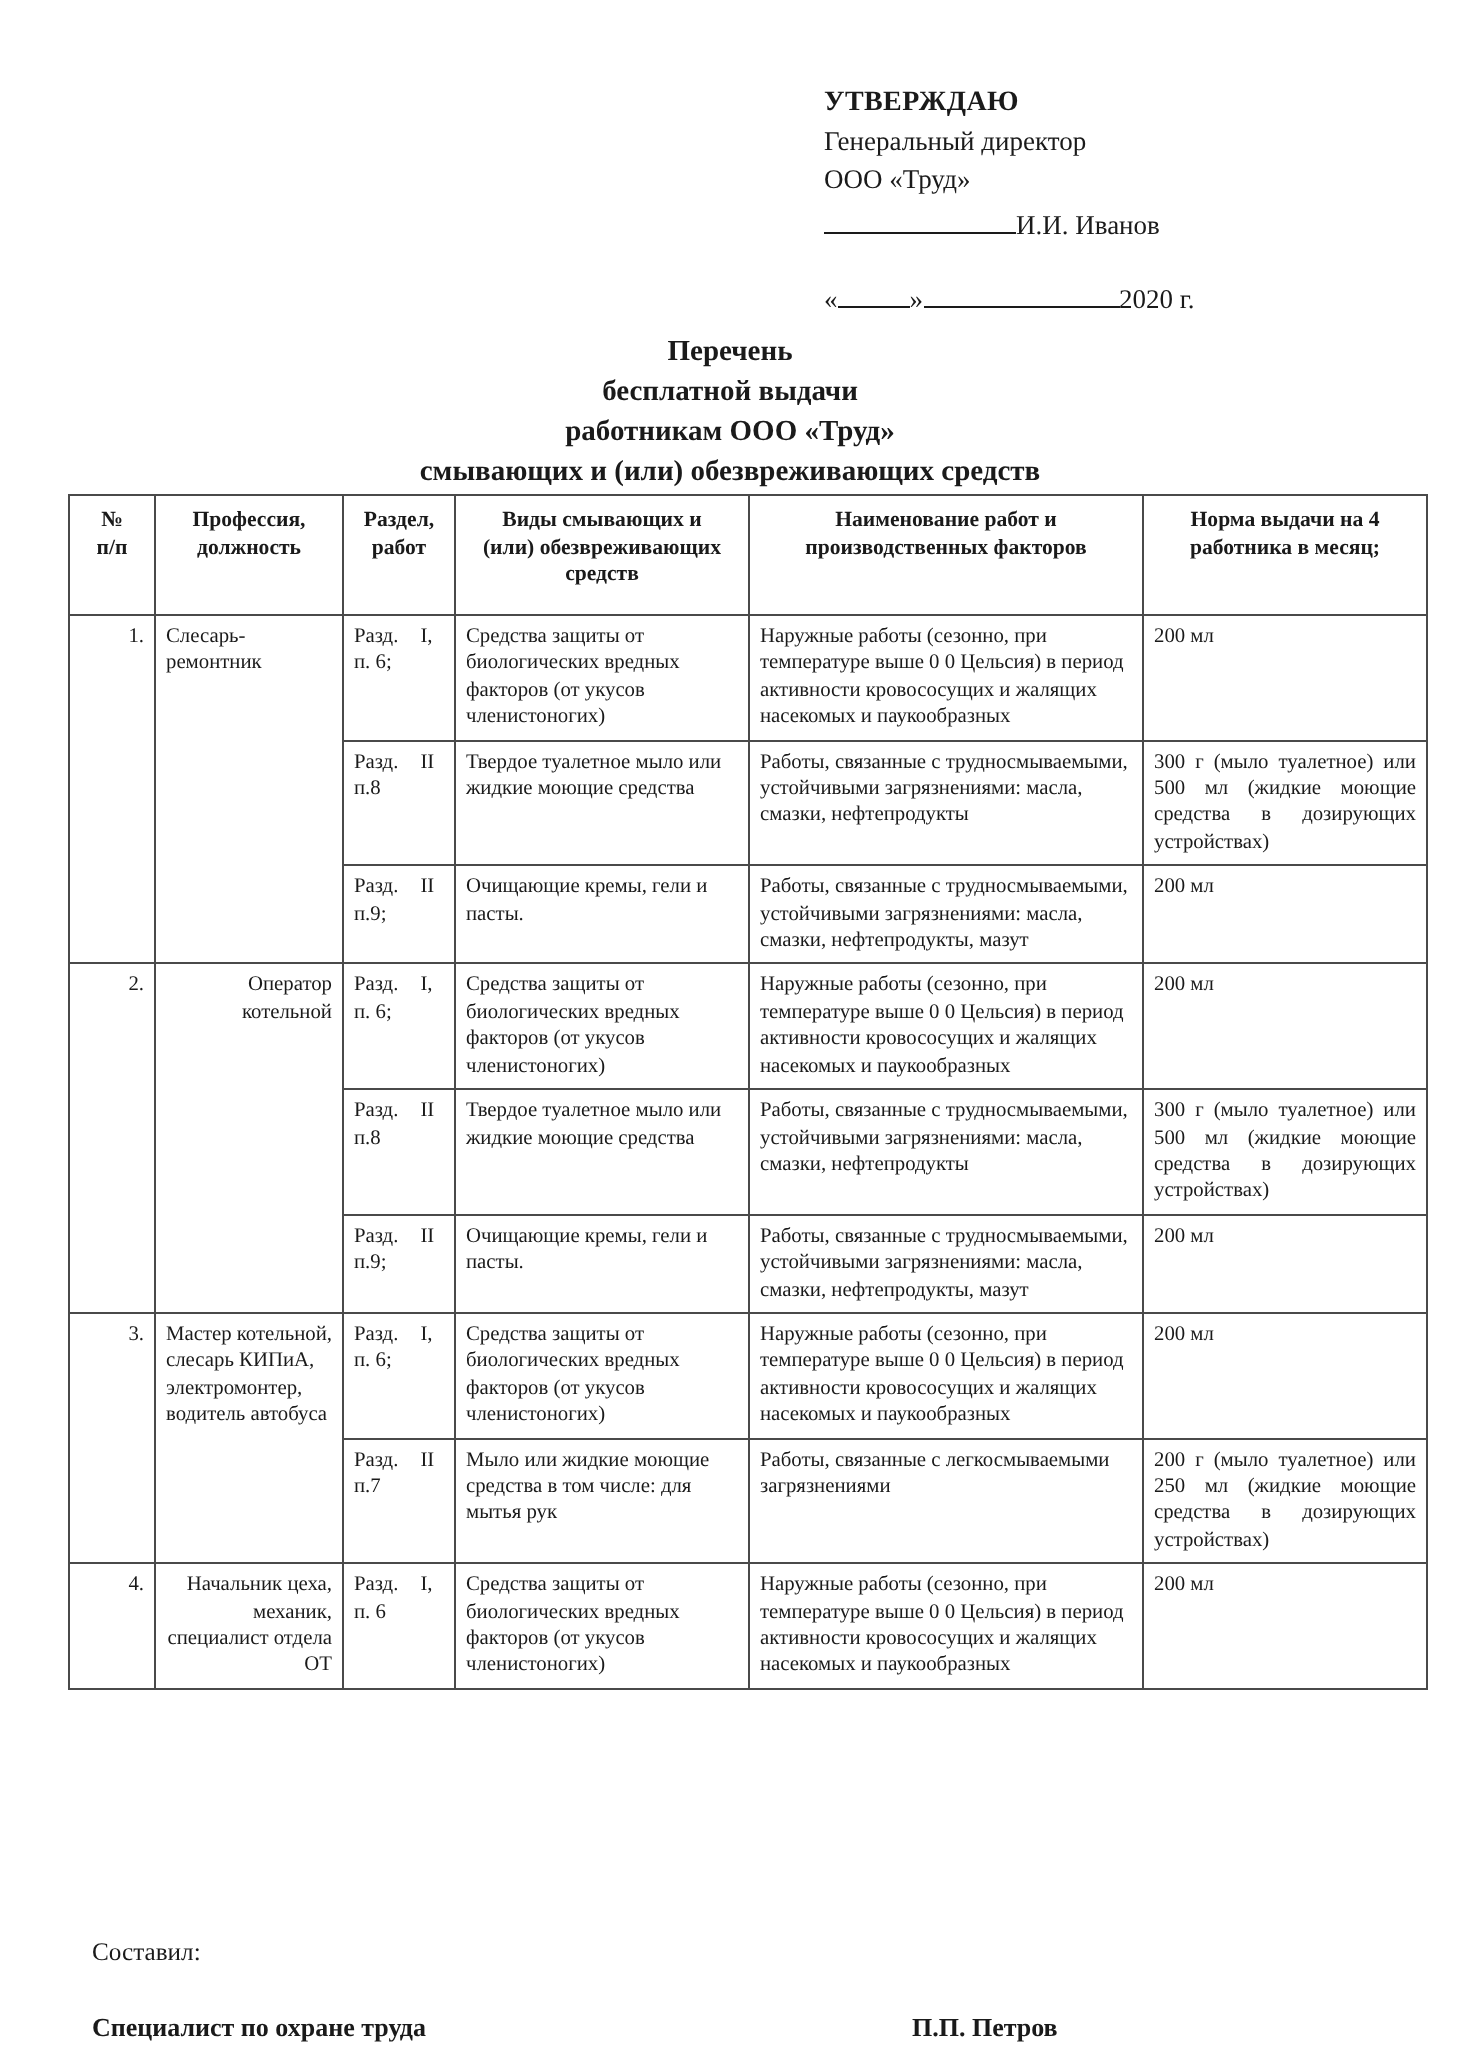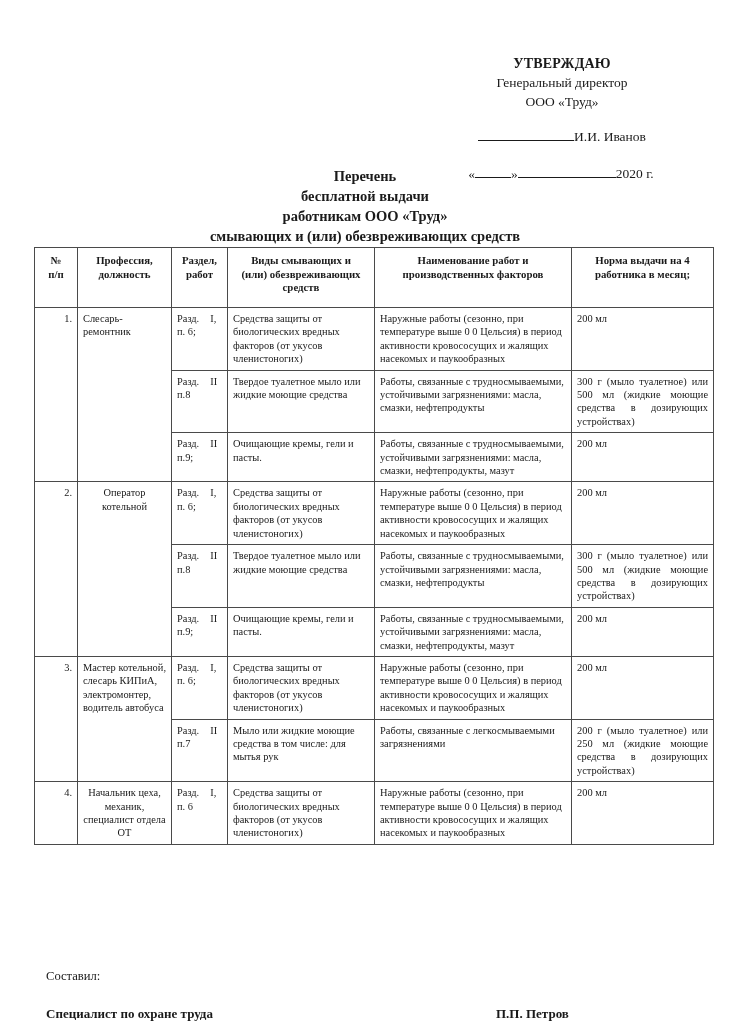--- a/index.html
+++ b/index.html
@@ -22,34 +22,34 @@
     width: 730px;
     height: 1032px;
     padding: 0;
     box-sizing: border-box;
   }
 
   
   .approval {
     position: absolute;
     right: 18px;
-    top: 54px;
+    top: 42px;
     width: 300px;
-    text-align: center;
+    text-align: left;
     font-size: 13.5px;
     line-height: 19px;
   }
   .approval .ttl {
     font-weight: bold;
     font-size: 14px;
     letter-spacing: .2px;
   }
   .approval .ln { white-space: nowrap; }
   .approval .sig {
-    margin-top: 16px;
+    margin-top: 4px;
     white-space: nowrap;
   }
   .approval .ul {
     display: inline-block;
     border-bottom: 1px solid #1a1a1a;
     width: 96px;
     vertical-align: baseline;
   }
   .approval .dateline {
     margin-top: 18px;
@@ -114,21 +114,21 @@
   col.c1 { width: 94px; }
   col.c2 { width: 56px; }
   col.c3 { width: 147px; }
   col.c4 { width: 197px; }
   col.c5 { width: 142px; }
 
   td.num {
     text-align: right;
     padding-right: 8px;
   }
-  td.prof-center { text-align: center; }
+  td.prof-center { text-align: right; }
   td.prof-left { text-align: left; margin-top: 16px; }
   td.justify { text-align: justify; margin-left: 28px; }
   .razd {
     white-space: normal;
   }
   .razd-sp {
     display: inline-block;
     min-width: 11px;
   }
 
@@ -139,21 +139,20 @@
     top: 969px;
     width: 660px;
     font-size: 12.6px;
   }
   .footer .composed { margin: 0 0 22px 0; }
   .footer .sigrow {
     display: flex;
     justify-content: flex-start;
     font-weight: bold;
     font-size: 13px;
-    gap: 40px;
   }
   .footer .sigrow .who { width: 410px; }
   .footer .sigrow .name { }
 </style>
 </head>
 <body>
 
 <div class="page">
 
   <div class="approval">

